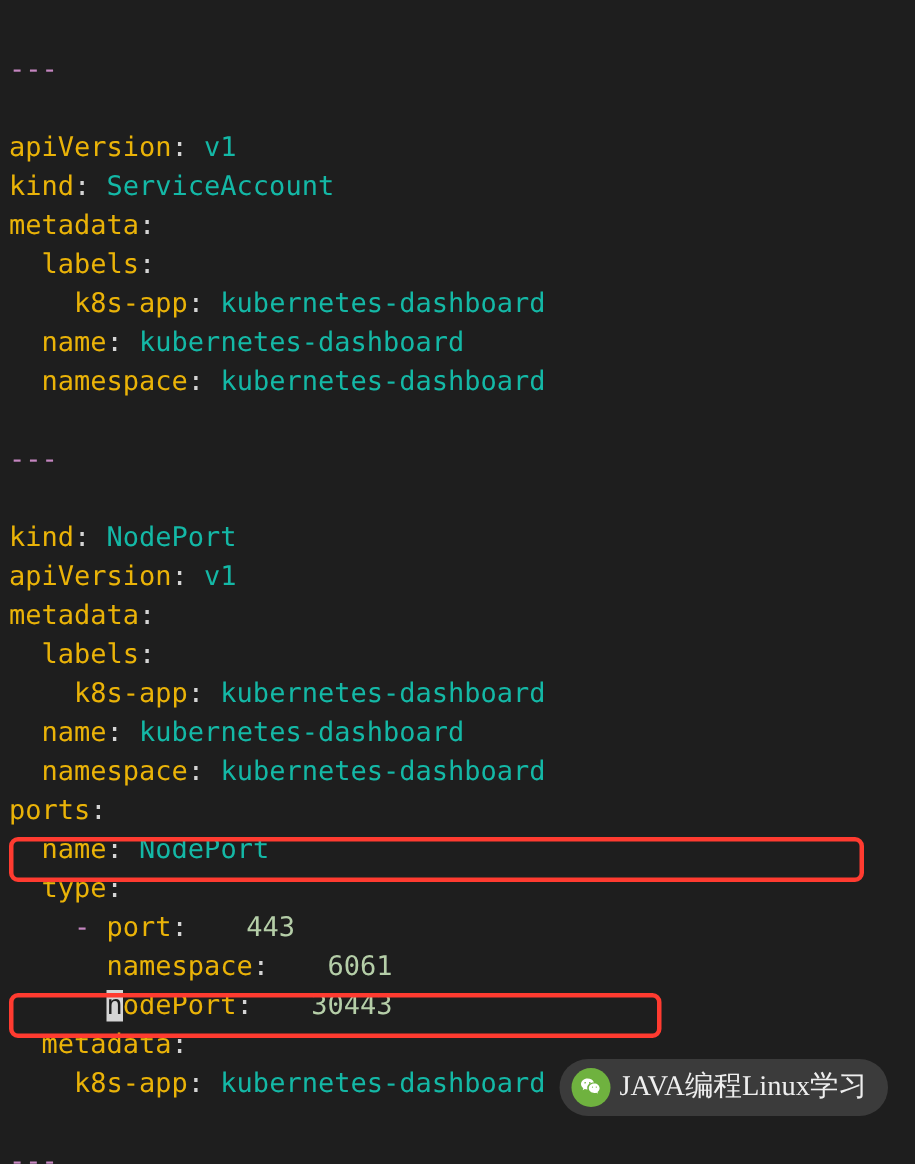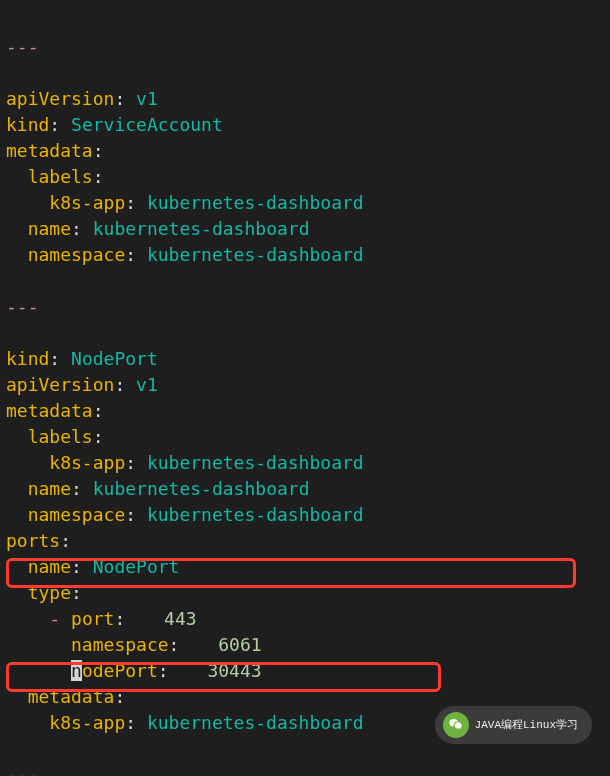--- a/index.html
+++ b/index.html
@@ -42,21 +42,21 @@
   .wm-icon {
     width: 26px;
     height: 26px;
     background: #6fb23f;
     border-radius: 50%;
     display: flex;
     align-items: center;
     justify-content: center;
   }
   .wm-icon svg { width: 16px; height: 16px; fill: #fff; }
-  .wm-text { color: #eeeeee; font-size: 11px; font-family: Liberation Mono, monospace; }
+  .wm-text { color: #eeeeee; font-size: 19px; font-family: Liberation Serif, serif; }
   .cursor {
     background: #d4d4d4;
     color: #1e1e1e;
   }
 </style>
 </head>
 <body>
 
 <div class="code-area">
 <span class="dash">---</span>

